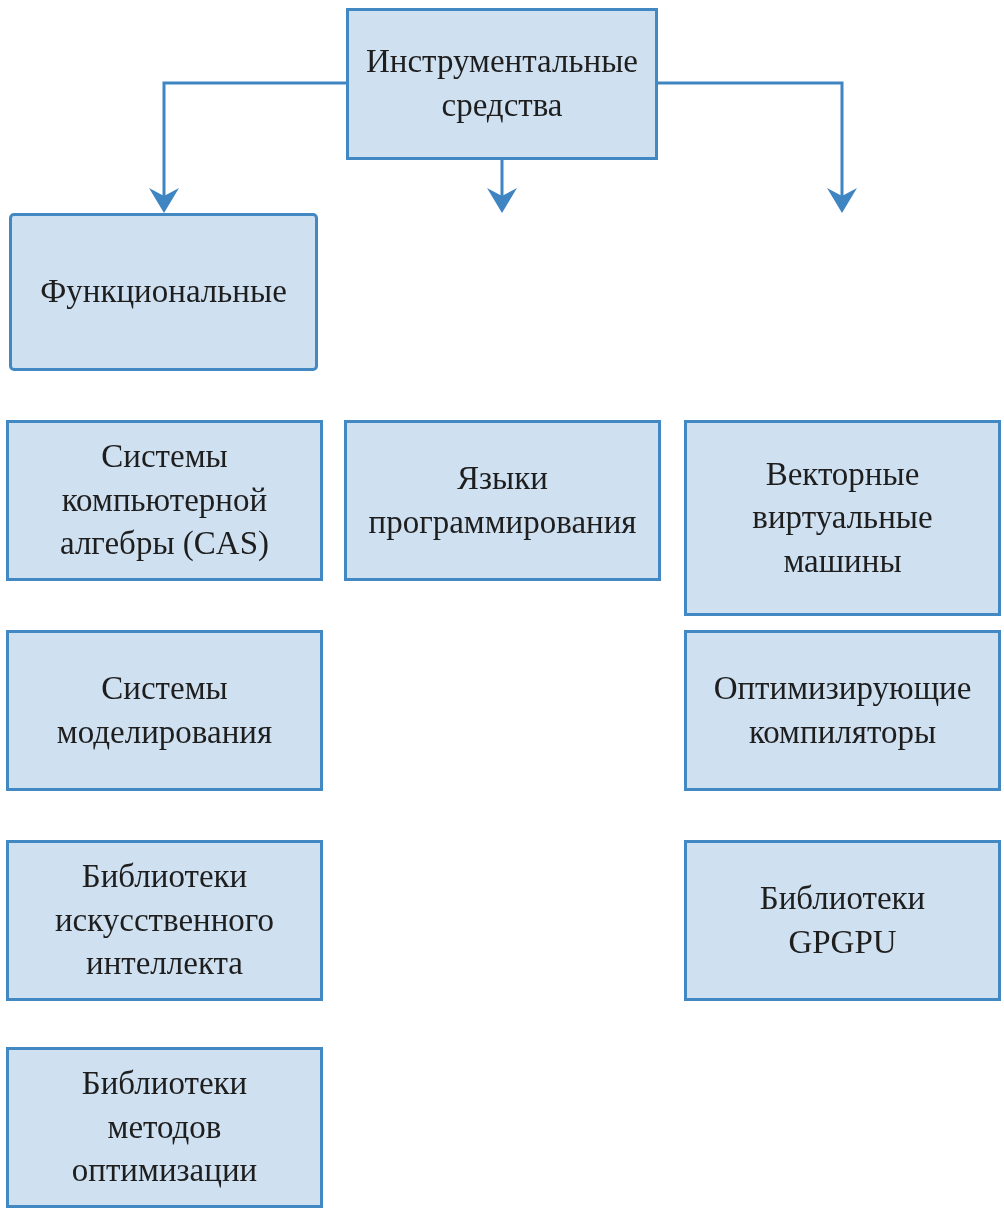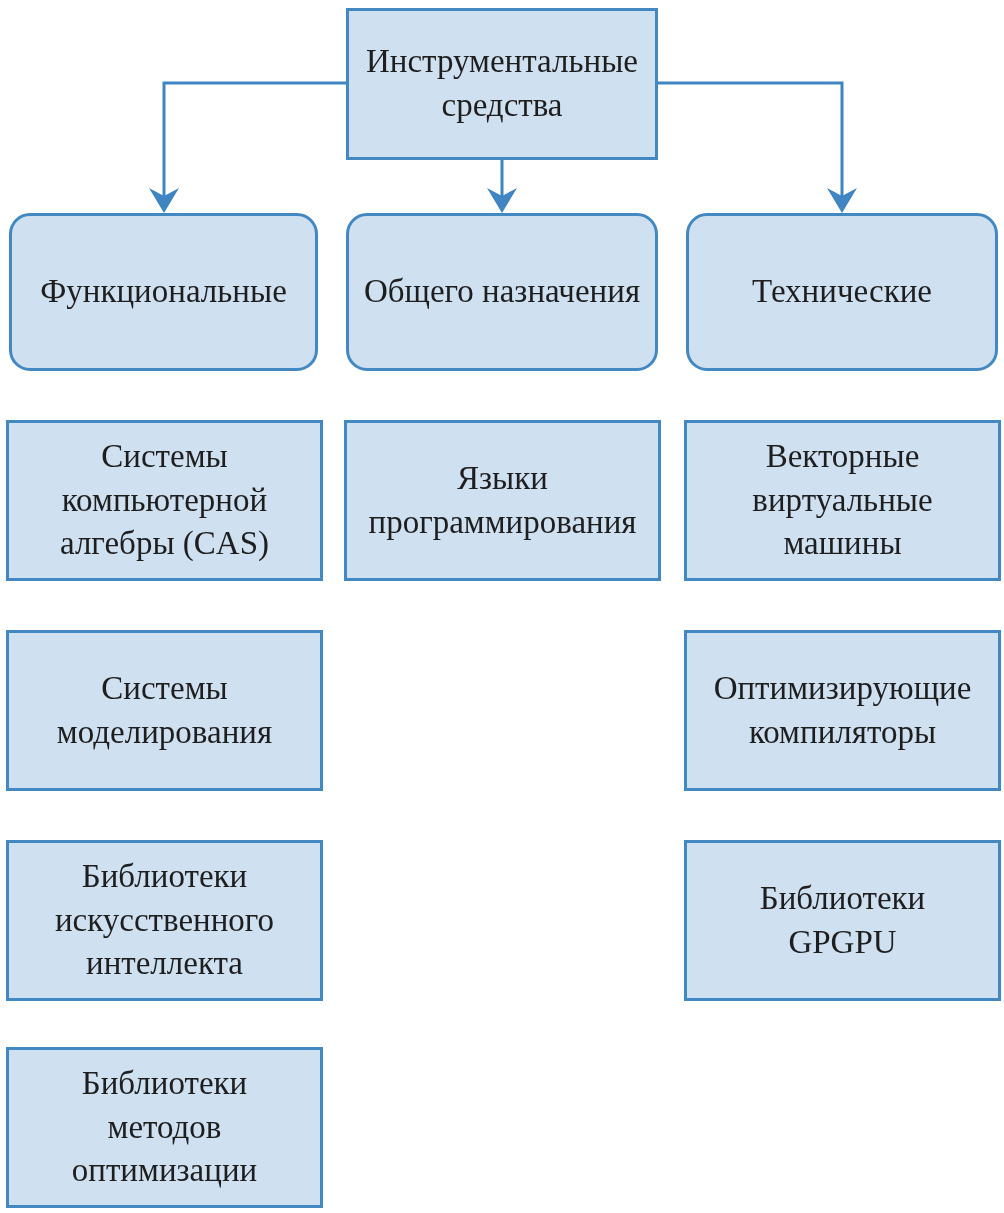--- a/index.html
+++ b/index.html
@@ -25,21 +25,21 @@
     color: var(--text);
     display: flex;
     align-items: center;
     justify-content: center;
     text-align: center;
     font-size: 33px;
     line-height: 1.32;
     white-space: pre-line;
     padding: 16px 10px;
   }
-  .rounded { border-radius: 21px; }
+  .rounded { border-radius: 5px; }
   .connector-layer {
     position: absolute;
     left: 0; top: 0;
     width: 1004px;
     height: 1213px;
     pointer-events: none;
   }
   .connector {
     stroke: var(--arrow);
     stroke-width: 3;
@@ -61,39 +61,37 @@
     <path class="arrowhead" d="M502,213 L487,188 L502,196 L517,188 Z"></path>
 
     <path class="connector" d="M658,83 H842 V199"></path>
     <path class="arrowhead" d="M842,213 L827,188 L842,196 L857,188 Z"></path>
   </svg>
 
   <div class="box" style="left:346px; top:8px; width:312px; height:152px;">Инструментальные
 средства</div>
 
   <div class="box rounded" style="left:9px; top:213px; width:309px; height:158px;">Функциональные</div>
-  <div class="box rounded" style="left:346px; top:213px; width:312px; height:158px;">Общего назначения</div>
-  <div class="box rounded" style="left:686px; top:213px; width:312px; height:158px;">Технические</div>
 
   <div class="box" style="left:6px; top:420px; width:317px; height:161px;">Системы
 компьютерной
 алгебры (CAS)</div>
   <div class="box" style="left:6px; top:630px; width:317px; height:161px;">Системы
 моделирования</div>
   <div class="box" style="left:6px; top:840px; width:317px; height:161px;">Библиотеки
 искусственного
 интеллекта</div>
   <div class="box" style="left:6px; top:1047px; width:317px; height:161px;">Библиотеки
 методов
 оптимизации</div>
 
   <div class="box" style="left:344px; top:420px; width:317px; height:161px;text-align:center;">Языки
 программирования</div>
 
-  <div class="box" style="left:684px; top:420px; width:317px; height:161px;">Векторные
+  <div class="box" style="left:684px; top:420px; width:317px; height:196px;">Векторные
 виртуальные
 машины</div>
   <div class="box" style="left:684px; top:630px; width:317px; height:161px;font-family:Liberation Serif, serif;">Оптимизирующие
 компиляторы</div>
   <div class="box" style="left:684px; top:840px; width:317px; height:161px;">Библиотеки
 GPGPU</div>
 
 </div>
 
 </body></html>

